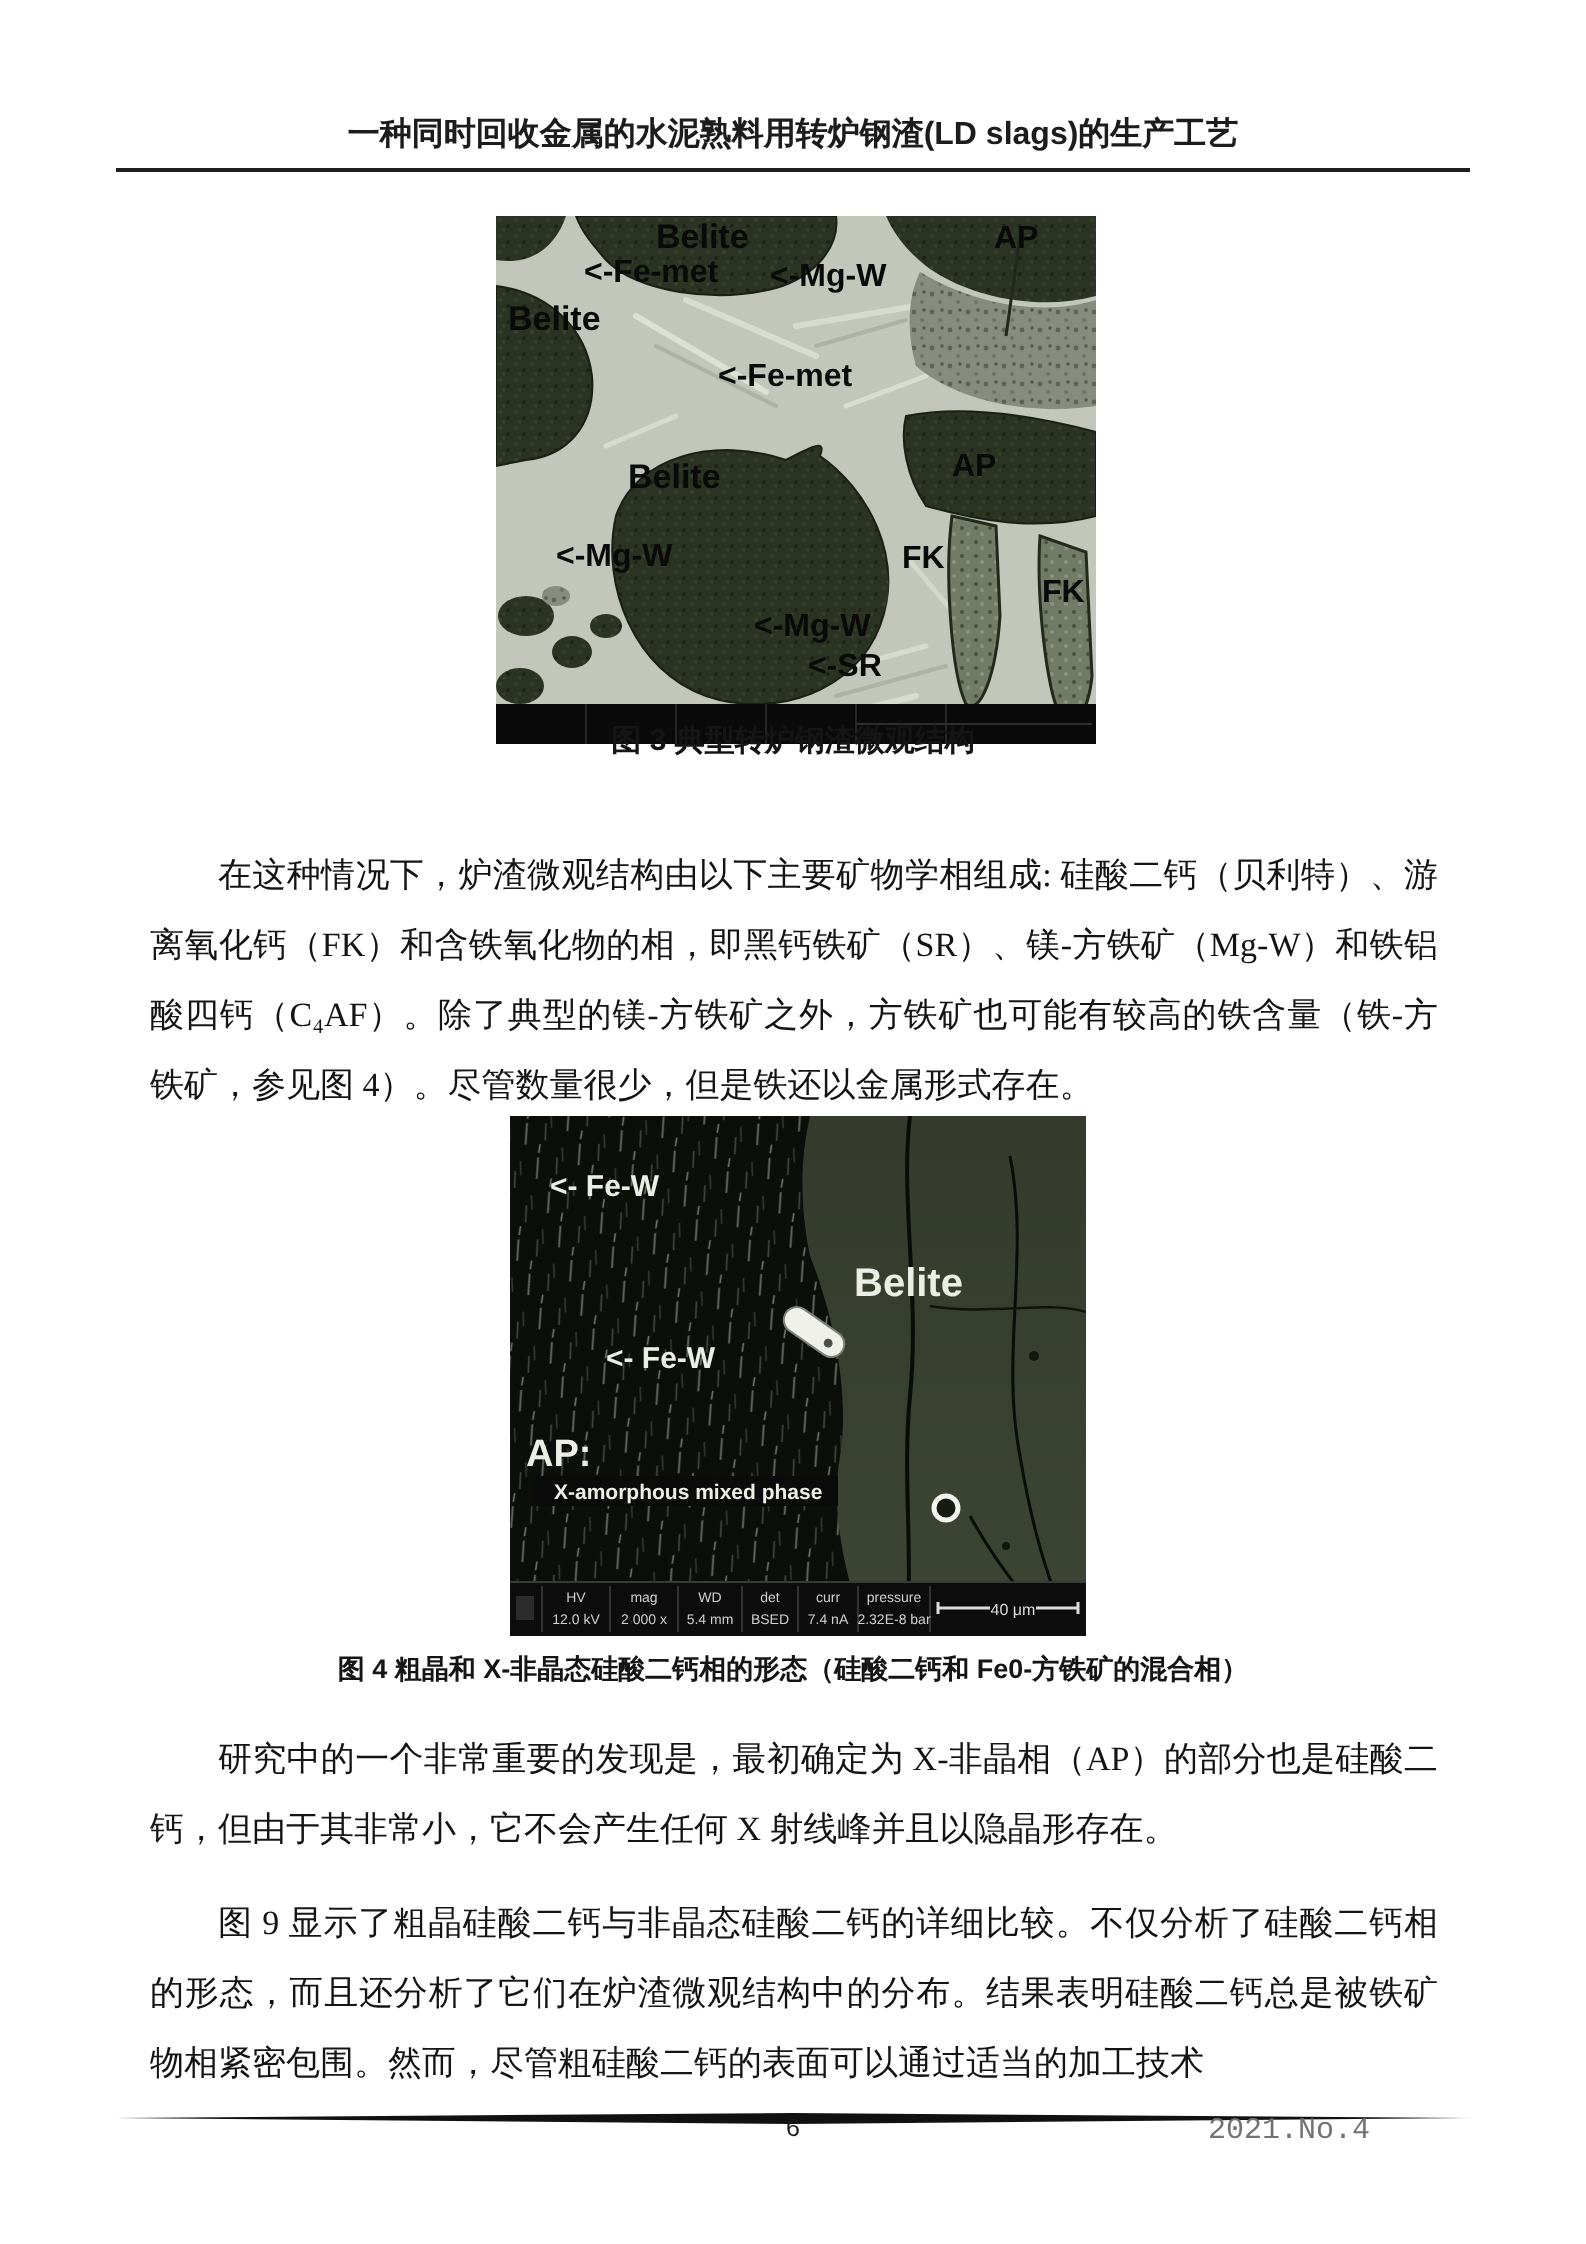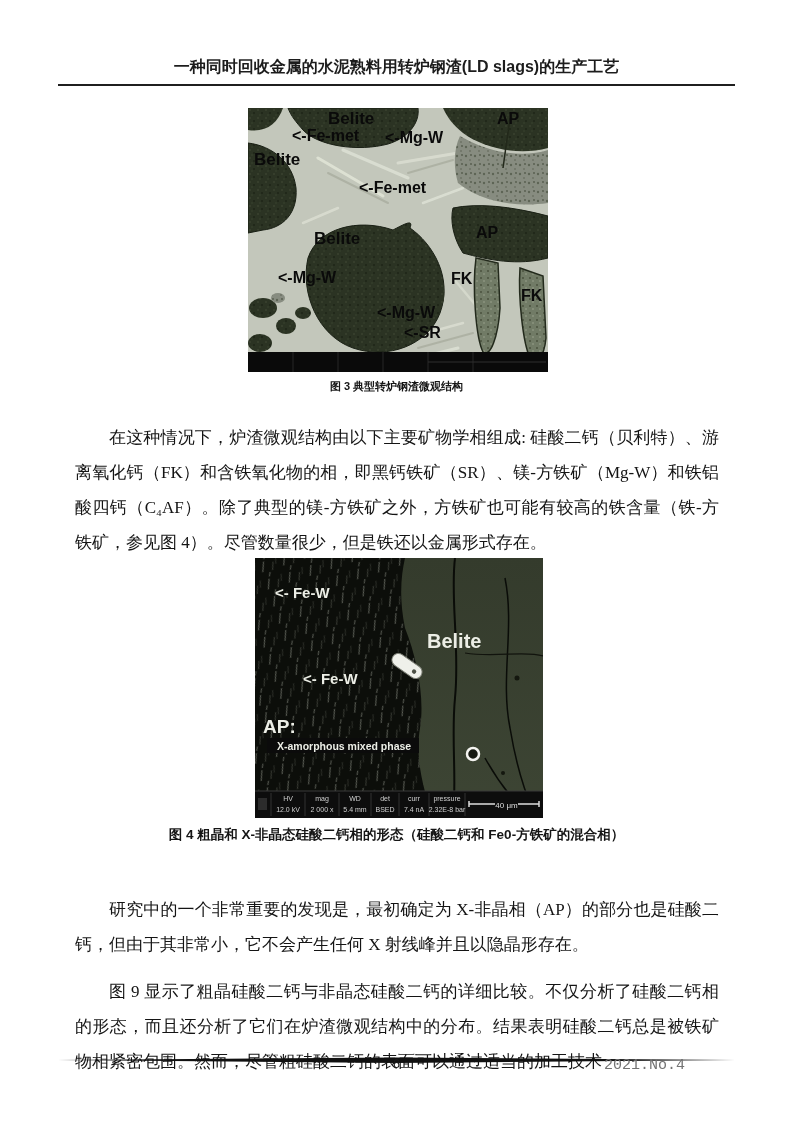--- a/index.html
+++ b/index.html
@@ -7,26 +7,26 @@
         font-family:"Liberation Serif","DejaVu Serif",serif;color:#111;}
   .abs{position:absolute;}
   .header-title{top:57px;left:0;width:793px;text-align:center;
 romeo                font-size:14px;}
   .header-title{font-family:"Liberation Sans","DejaVu Sans",sans-serif;font-weight:600;color:#1c1c1c;}
   .header-rule{top:84px;left:58px;width:677px;height:2px;background:#1f1f1f;}
   .fig{background:#c3c7bb;}
   .fig svg{display:block;}
   .caption{left:0;width:793px;text-align:center;font-family:"Liberation Sans","DejaVu Sans",sans-serif;
            font-weight:bold;color:#151515;}
-  .cap3{top:379px;font-size:11px;}
+  .cap3{top:361px;font-size:15px;}
   .cap4{top:826px;font-size:13.5px;}
   .bodytext{left:63px;width:668px;font-size:17px;line-height:35px;text-align:justify;color:#141414;}
   .bodytext p{margin:12px;text-indent:2em;}
   .block1{top:408px;}
-  .block2{top:880px;}
+  .block2{top:850px;}
   .footer-num{top:1057px;left:0;width:793px;text-align:center;
               font-family:"Liberation Sans","DejaVu Sans",sans-serif;font-size:12.5px;color:#1a1a1a;}
   .footer-issue{top:1057px;right:108px;font-family:Liberation Mono, monospace;
                 font-size:15px;color:#737373;}
   .fig-label{font-family:"Liberation Sans","DejaVu Sans",sans-serif;font-weight:bold;}
   .sem-text{font-family:"Liberation Sans","DejaVu Sans",sans-serif;}
 </style>
 </head>
 <body>
 

